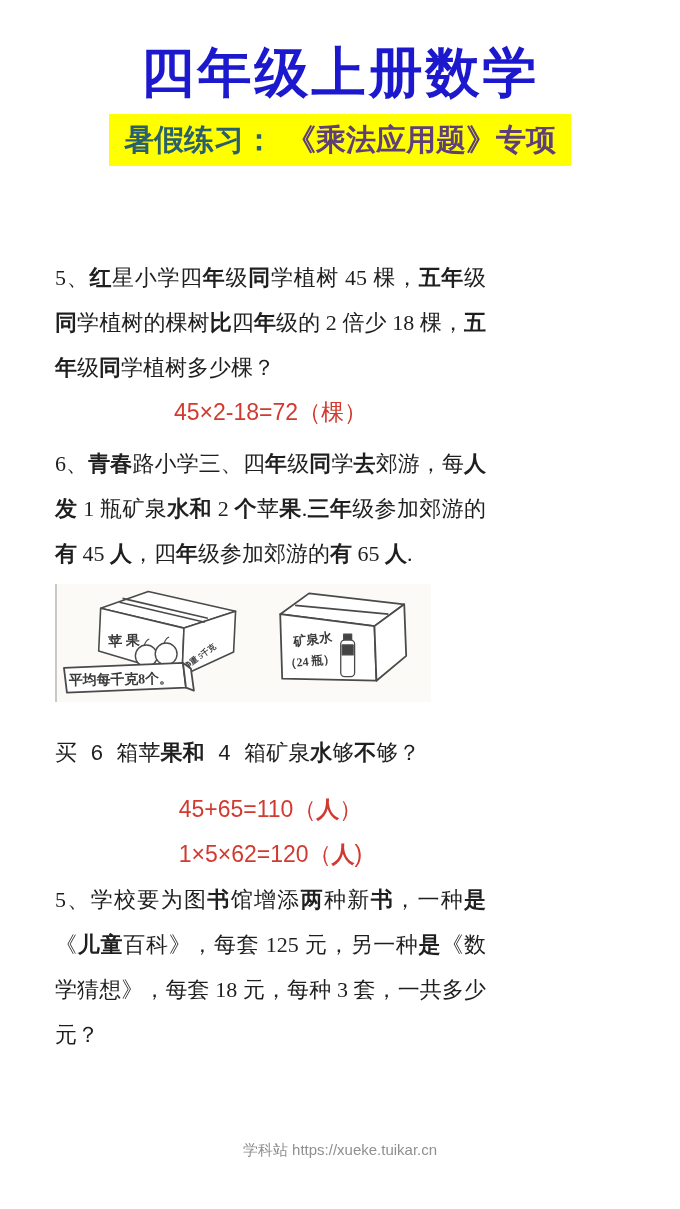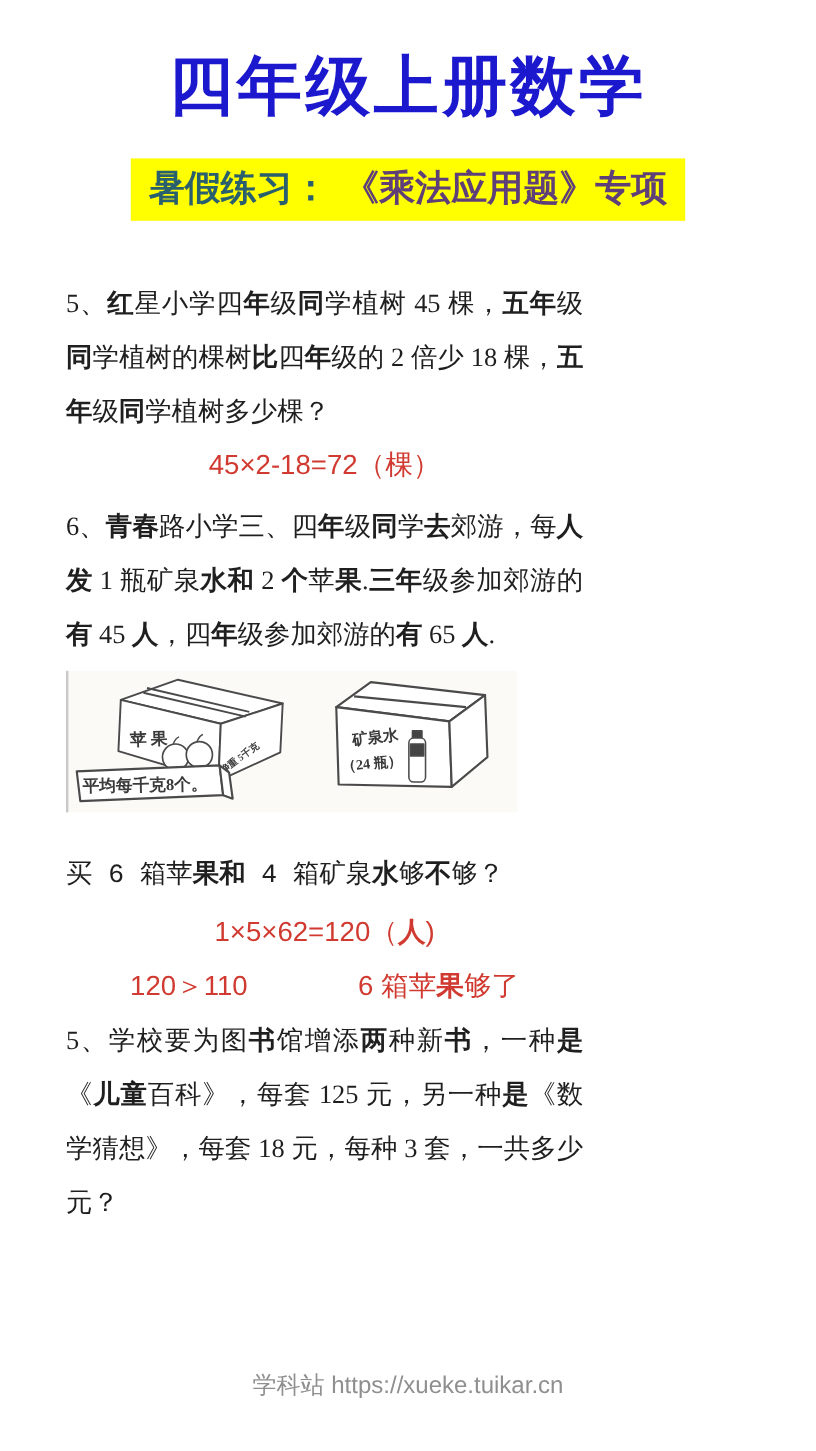--- a/index.html
+++ b/index.html
@@ -18,50 +18,50 @@
     background:#ffffff;color:var(--text-color);
     font-family:"Liberation Serif","DejaVu Serif",serif;
   }
   .page-title{
     margin:44px 0 0;text-align:center;
     font-family:"Liberation Sans","DejaVu Sans",sans-serif;
     font-weight:bold;font-size:54px;line-height:56px;letter-spacing:3px;
     color:var(--title-blue);
   }
   .subtitle-banner{
-    width:462px;margin:32px auto 0;background:var(--subtitle-bg);
+    width:462px;margin:14px auto 0;background:var(--subtitle-bg);
     text-align:center;padding:6px 10px;
     font-family:"Liberation Sans","DejaVu Sans",sans-serif;
     font-weight:bold;font-size:30px;line-height:40px;
   }
   .subtitle-prefix{color:var(--subtitle-prefix-color);margin-right:12px;}
   .subtitle-main{color:var(--subtitle-main-color);}
   .content{
     width:541px;padding:46px 55px 0;
-    font-size:22px;line-height:45px;text-align:justify;
+    font-size:22px;line-height:45px;text-align:justify;margin-top:43px;
   }
   .content p{margin:0;}
   .b{font-weight:bold;}
   .ans{
     color:var(--answer-red);
     font-family:"Liberation Sans","DejaVu Sans",sans-serif;
     font-size:23px;text-align:center;
   }
   .p6-text{margin-top:6px !important;}
   .figure{
     width:376px;height:118px;margin:8px 0 30px;
     background:#fbfaf7;border-left:2px solid #c9c9c9;
     padding-left:2px;
   }
   .question-line{margin-bottom:2px !important;font-family:Liberation Mono, monospace;}
   .first-ans{margin-top:10px !important;}
   .footer-credit{
     position:absolute;left:0;right:0;top:1141px;text-align:center;
     font-family:"Liberation Sans","DejaVu Sans",sans-serif;
-    font-size:20px;color:var(--footer-gray);
+    font-size:15px;color:var(--footer-gray);
   }
   svg text{
     font-family:"Liberation Serif","DejaVu Serif",serif;
     fill:#3a3a3a;font-weight:bold;
   }
 </style>
 </head>
 <body>
 
 <div class="page">
@@ -112,22 +112,22 @@
             <rect x="285.5" y="61" width="11" height="10" fill="#444444"></rect>
           </g>
         </g>
         <text x="237" y="62" font-size="13" transform="rotate(-7 237 62)" stroke="none">矿泉水</text>
         <text x="228" y="84" font-size="12" transform="rotate(-6 228 84)" stroke="none">（24 瓶）</text>
       </svg>
     </div>
 
     <p class="q question-line"><span>买 6 箱苹</span><span class="b">果和</span><span> 4 箱矿泉</span><span class="b">水</span><span>够</span><span class="b">不</span><span>够？</span></p>
 
+    <p class="ans first-ans"><span>45+65=110（</span><span class="b">人</span><span>）</span></p>
     <p class="ans"><span>1×5×62=120（</span><span class="b">人</span><span>)</span></p>
-    <p class="ans"><span>120＞110　　　　6 箱苹</span><span class="b">果</span><span>够了</span></p>
 
     <p class="q"><span>5、学校要为图</span><span class="b">书</span><span>馆增添</span><span class="b">两</span><span>种新</span><span class="b">书</span><span>，一种</span><span class="b">是</span><span>《</span><span class="b">儿童</span><span>百科》，每套 125 元，另一种</span><span class="b">是</span><span>《数学猜想》，每套 18 元，每种 3 套，一共多少元？</span></p>
 
   </div>
 
   <div class="footer-credit">
     <span>学科站 https://xueke.tuikar.cn</span>
   </div>
 
 </div>

